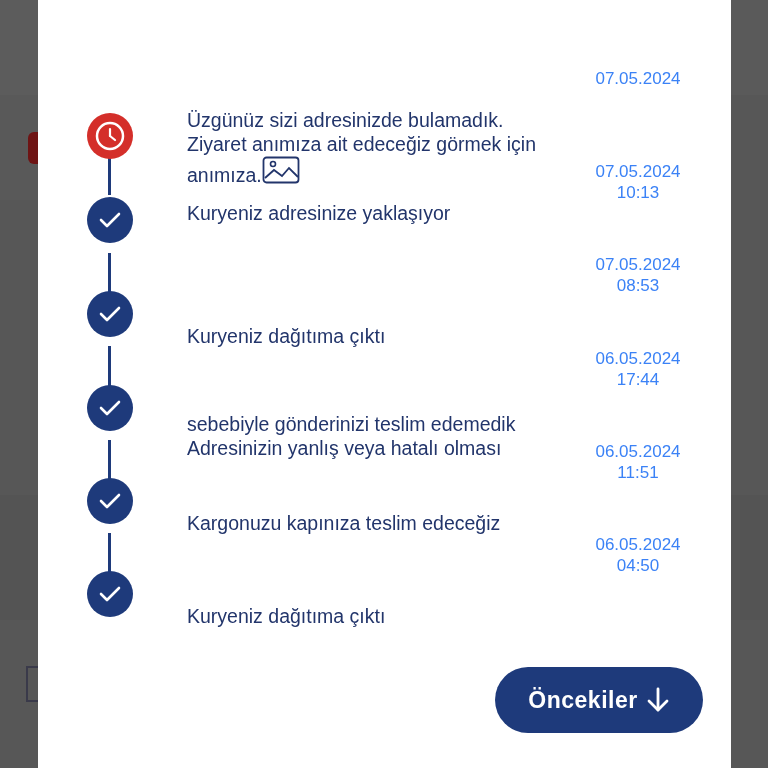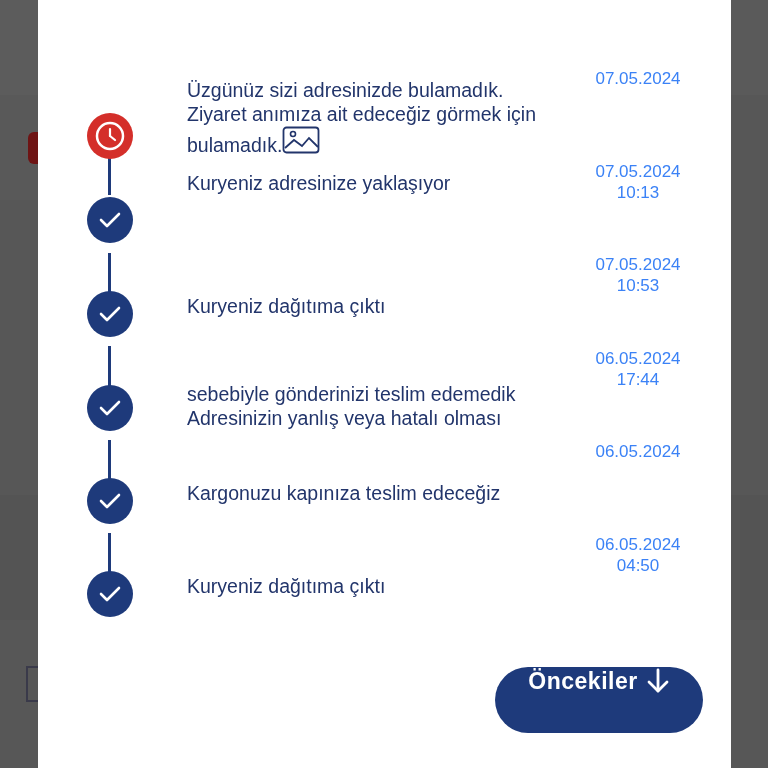--- a/index.html
+++ b/index.html
@@ -32,32 +32,32 @@
     position:absolute; left:49px; width:46px; height:46px; border-radius:50%;
     display:flex; align-items:center; justify-content:center;
   }
   .marker.check { background:#1e3a7b; }
   .marker.alert { background:#d42f2a; }
   .connector {
     position:absolute; left:70px; width:3px; background:#1e3a7b;
   }
   .desc {
     position:absolute; left:149px; width:380px;
-    font-size:19.5px; line-height:24px; color:#22356b;
+    font-size:19.5px; line-height:24px; color:#22356b;margin-top:30px;
   }
   .stamp {
     position:absolute; left:540px; width:120px; text-align:center;
     font-size:17px; line-height:21px; color:#3b82f6;
   }
   .photo-icon { display:inline-block; vertical-align:-2px; width:38px; height:28px; }
 
   .prev-button {
     position:absolute; left:495px; top:667px; width:208px; height:66px;
     background:#1e3a7b; border-radius:33px; border:none;
-    display:flex; align-items:flex-start; justify-content:center; gap:8px;
+    display:flex; align-items:center; justify-content:center; gap:8px;
     color:#ffffff; font-size:23px; font-weight:bold; letter-spacing:0.5px;
     font-family:"Liberation Sans", "DejaVu Sans", sans-serif;
     cursor:pointer;
   }
 </style>
 </head>
 <body>
 
 <div class="bg-band" style="top:0;height:95px;background:#5c5c5c"></div>
 <div class="bg-band" style="top:95px;height:105px;background:#595959"></div>
@@ -84,21 +84,21 @@
         <svg width="34" height="34" viewBox="0 0 34 34">
           <circle cx="17" cy="17" r="13" fill="none" stroke="#ffffff" stroke-width="2.5"></circle>
           <line x1="17" y1="10" x2="17" y2="17" stroke="#ffffff" stroke-width="2.2" stroke-linecap="round"></line>
           <line x1="17" y1="17" x2="22" y2="21" stroke="#ffffff" stroke-width="2.2" stroke-linecap="round"></line>
         </svg>
       </div>
       <div class="desc" style="top:-32px">
         <div>Üzgünüz sizi adresinizde bulamadık.</div>
         <div>Ziyaret anımıza ait edeceğiz görmek için</div>
         <div>
-          <span>bulamadık.</span><svg class="photo-icon" viewBox="0 0 38 28">
+          <span>anımıza.</span><svg class="photo-icon" viewBox="0 0 38 28">
             <rect x="1.5" y="1.5" width="35" height="25" rx="3" fill="none" stroke="#22356b" stroke-width="1.8"></rect>
             <circle cx="11" cy="8" r="2.5" fill="none" stroke="#22356b" stroke-width="1.6"></circle>
             <polyline points="3,22 12,14 20,20 27,12 36,21" fill="none" stroke="#22356b" stroke-width="1.8"></polyline>
           </svg>
         </div>
       </div>
       <div class="stamp" style="top:-42px">
         <div>07.05.2024</div>
       </div>
     </div>
@@ -122,21 +122,21 @@
       <div class="marker check" style="top:-7px">
         <svg width="26" height="26" viewBox="0 0 26 26">
             <polyline points="4,13 10,19 22,7" fill="none" stroke="#ffffff" stroke-width="2.6" stroke-linecap="round" stroke-linejoin="round"></polyline>
           </svg>
       </div>
       <div class="desc" style="top:-4px">
         <div>Kuryeniz dağıtıma çıktı</div>
       </div>
       <div class="stamp" style="top:-44px">
         <div>07.05.2024</div>
-        <div>10:53</div>
+        <div>08:53</div>
       </div>
     </div>
 
     <div class="event" style="top:432px">
       <div class="marker check" style="top:-7px">
         <svg width="26" height="26" viewBox="0 0 26 26">
             <polyline points="4,13 10,19 22,7" fill="none" stroke="#ffffff" stroke-width="2.6" stroke-linecap="round" stroke-linejoin="round"></polyline>
           </svg>
       </div>
       <div class="desc" style="top:-10px">
@@ -153,20 +153,21 @@
       <div class="marker check" style="top:-7px">
         <svg width="26" height="26" viewBox="0 0 26 26">
             <polyline points="4,13 10,19 22,7" fill="none" stroke="#ffffff" stroke-width="2.6" stroke-linecap="round" stroke-linejoin="round"></polyline>
           </svg>
       </div>
       <div class="desc" style="top:-4px">
         <div>Kargonuzu kapınıza teslim edeceğiz</div>
       </div>
       <div class="stamp" style="top:-44px">
         <div>06.05.2024</div>
+        <div>11:51</div>
       </div>
     </div>
 
     <div class="event" style="top:618px">
       <div class="marker check" style="top:-7px">
         <svg width="26" height="26" viewBox="0 0 26 26">
             <polyline points="4,13 10,19 22,7" fill="none" stroke="#ffffff" stroke-width="2.6" stroke-linecap="round" stroke-linejoin="round"></polyline>
           </svg>
       </div>
       <div class="desc" style="top:-4px">

